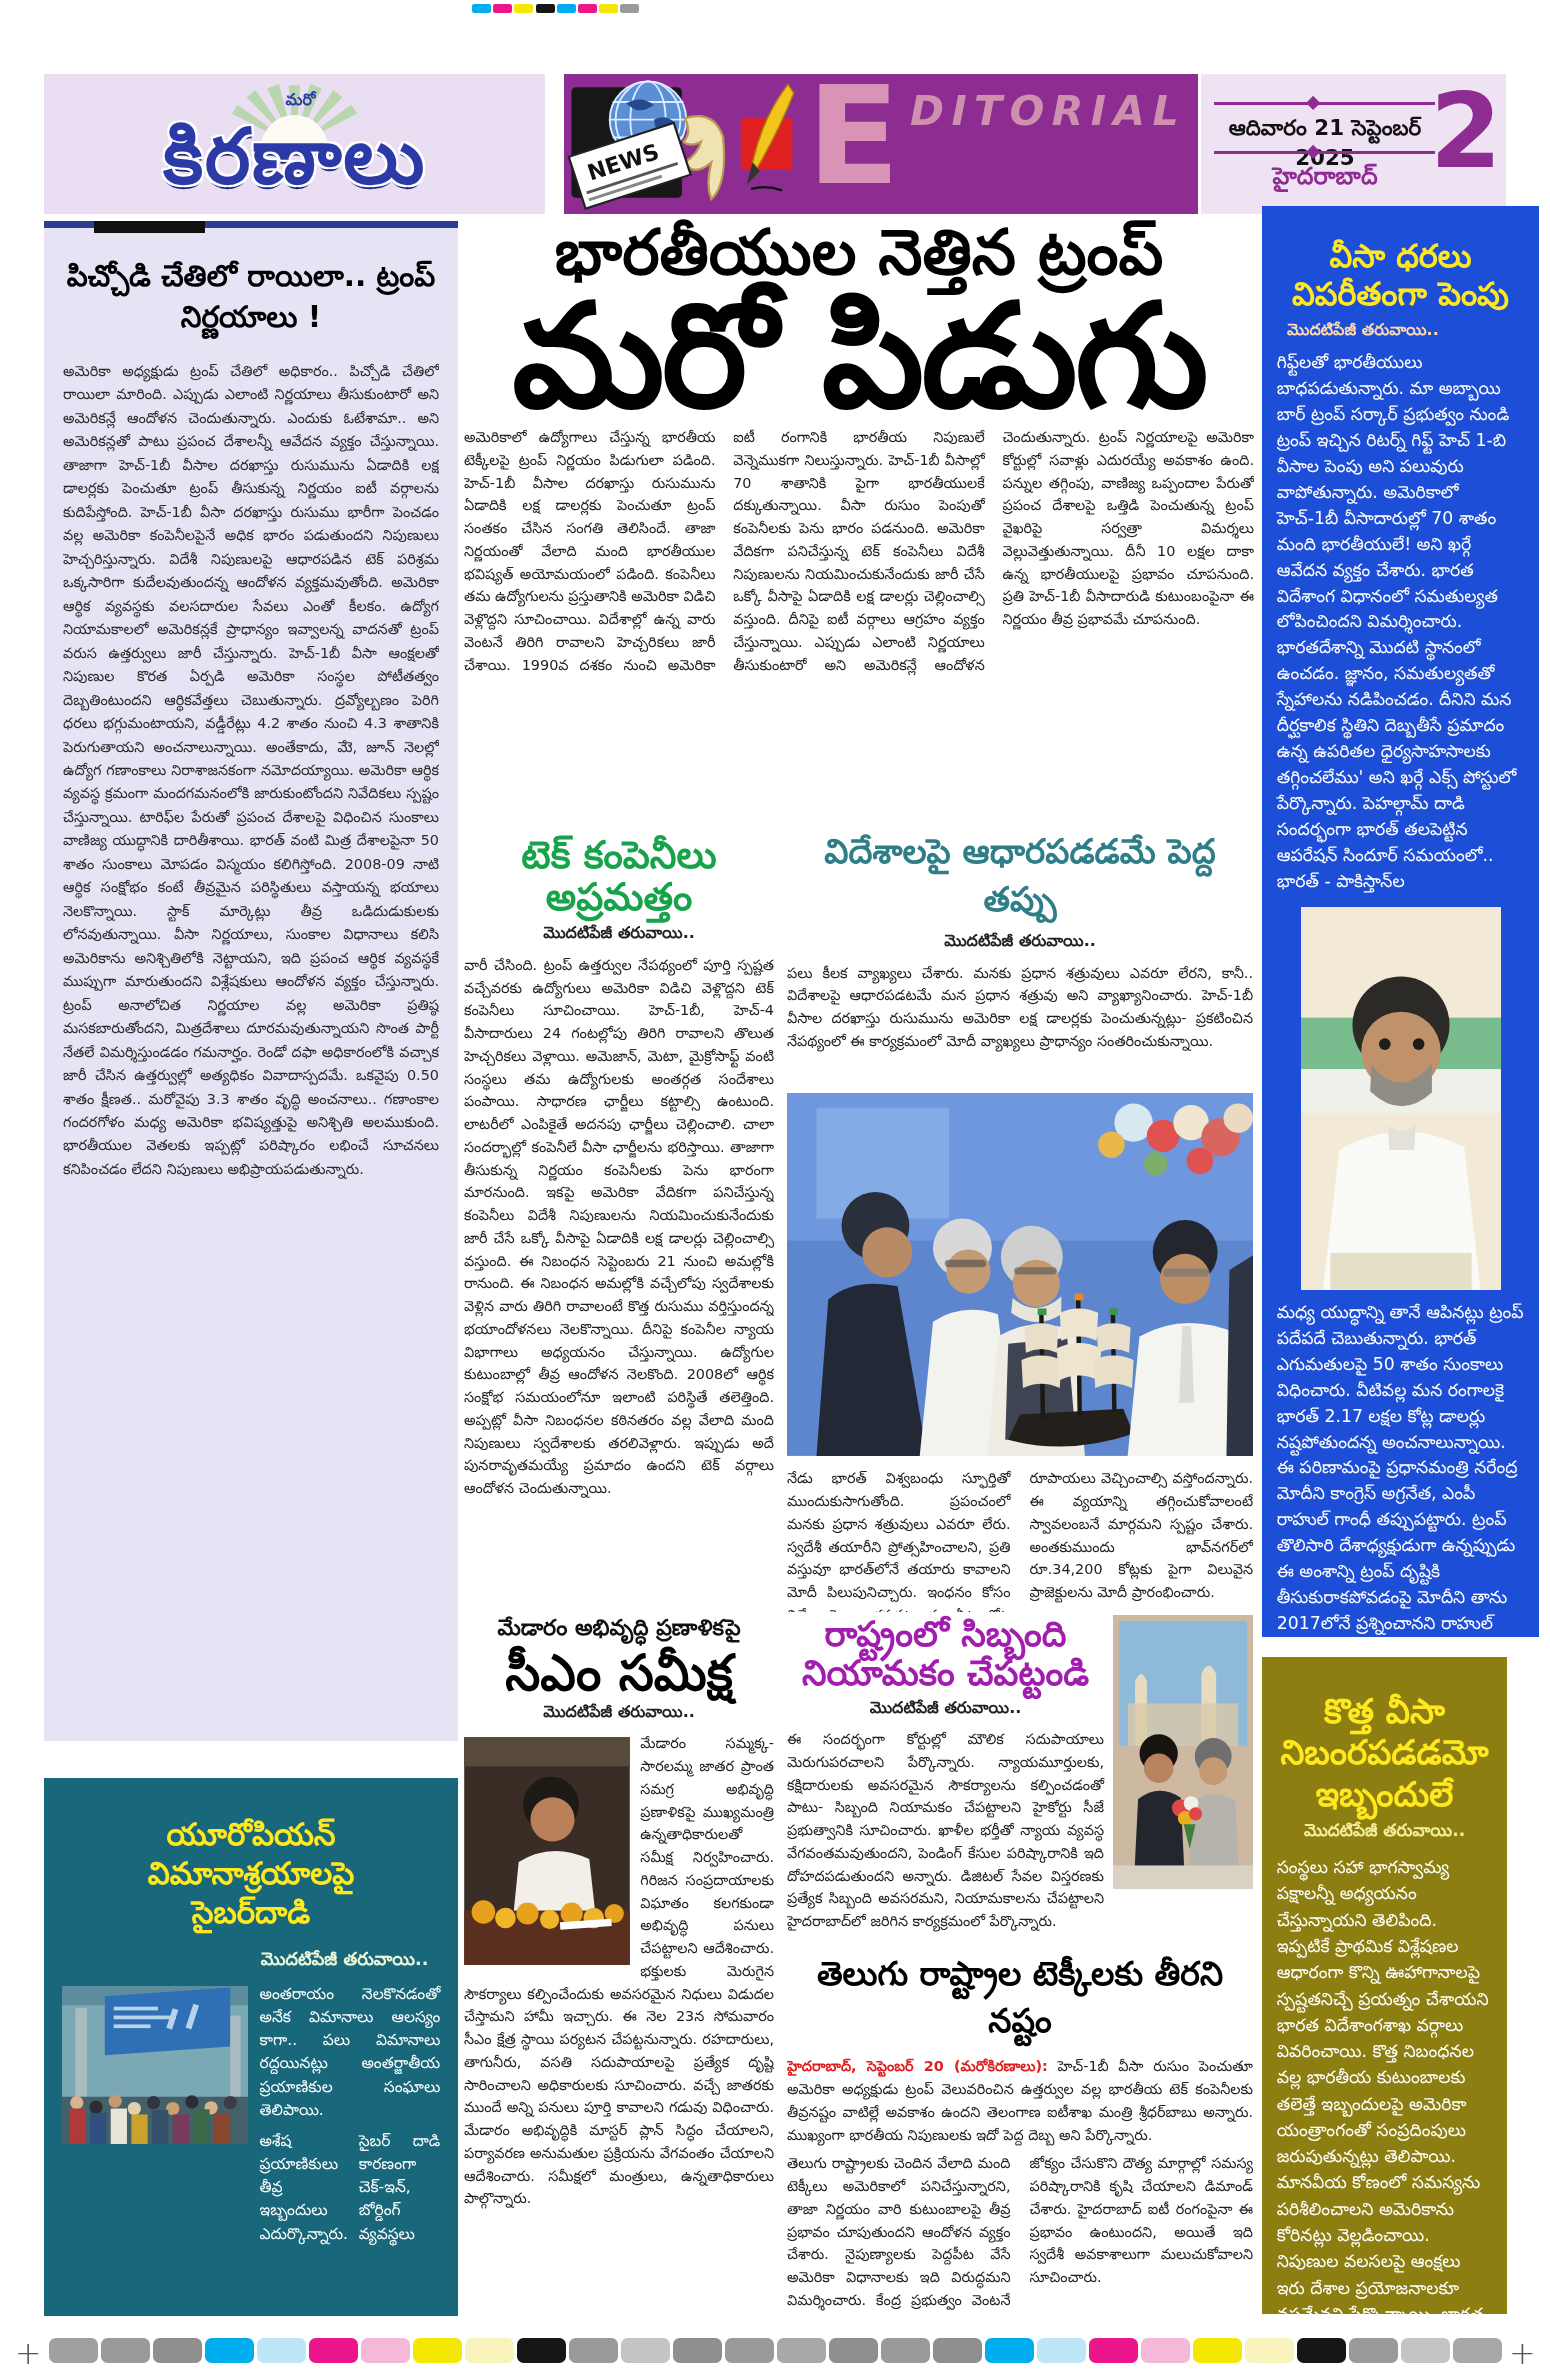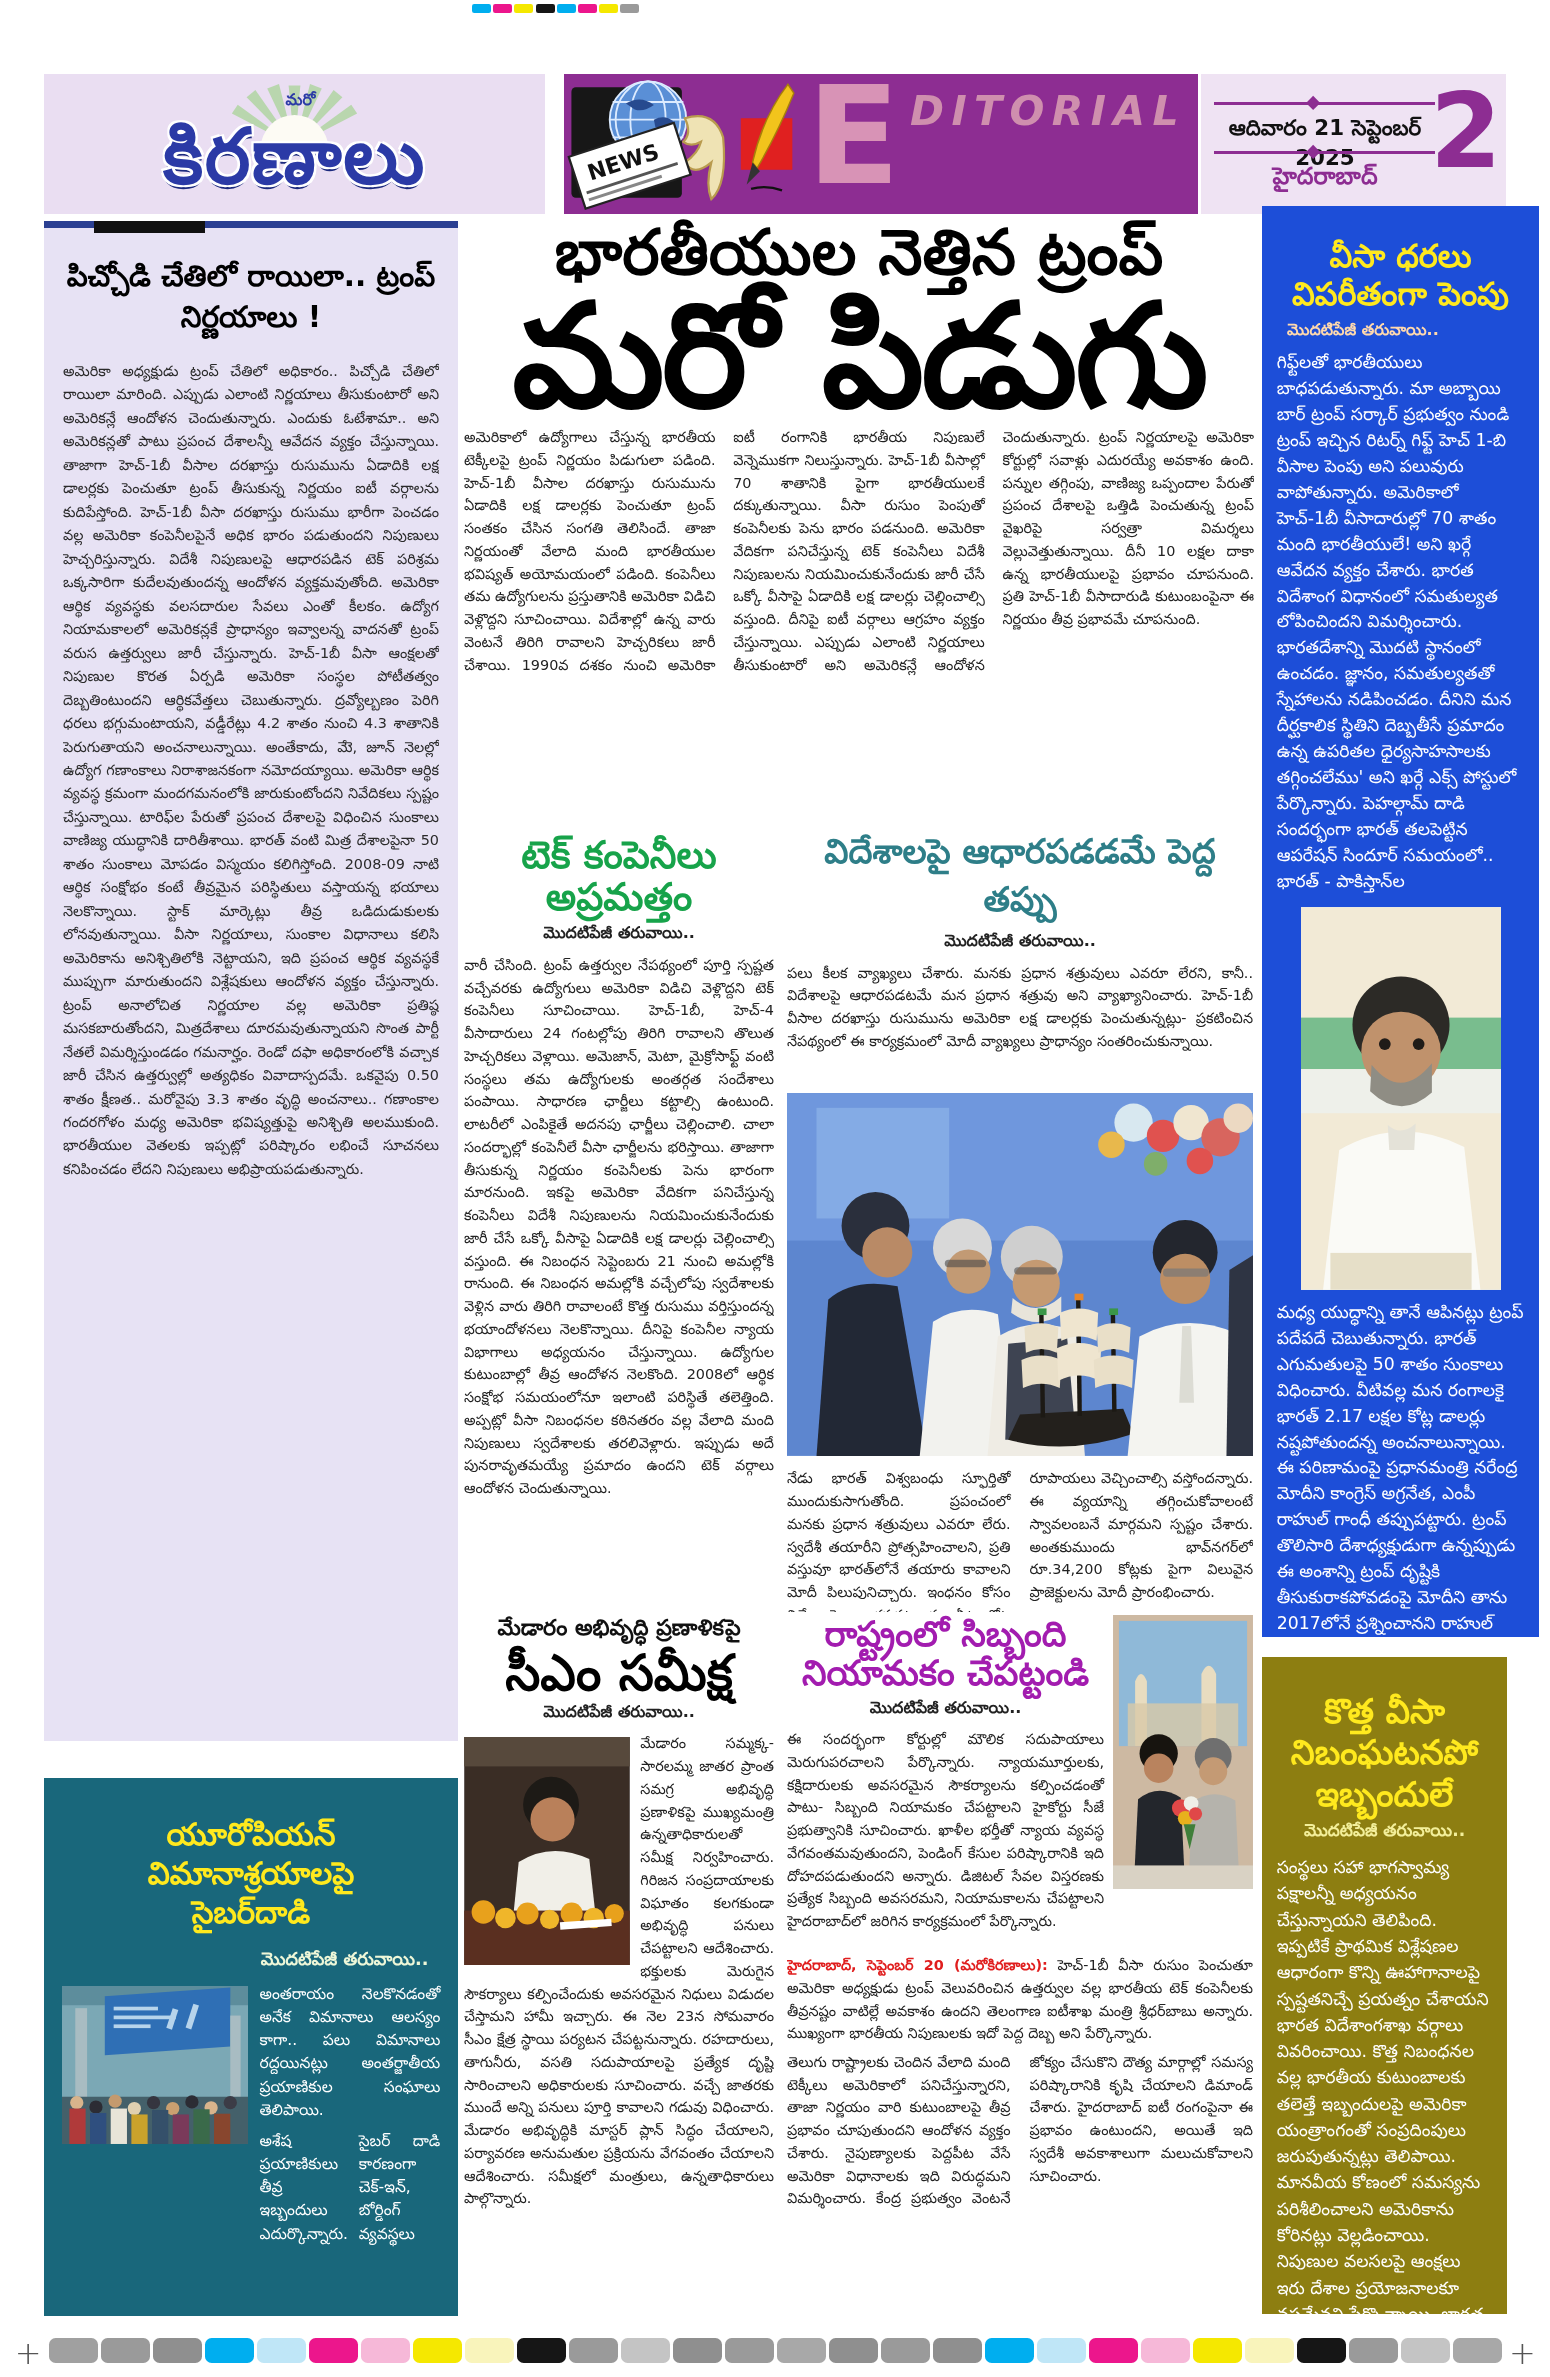--- a/index.html
+++ b/index.html
@@ -297,20 +297,21 @@
         <path d="M96 284 L104 318 L112 284 Z" fill="#3f7f3a"></path>
       </g>
       <rect x="0" y="340" width="190" height="32" fill="#d9d2c4"></rect>
     </svg>
     <h2><span>రాష్ట్రంలో సిబ్బంది</span><br><span>నియామకం చేపట్టండి</span></h2>
     <div class="cont">మొదటిపేజీ తరువాయి..</div>
     <div class="bd bodytxt just">ఈ సందర్భంగా కోర్టుల్లో మౌలిక సదుపాయాలు మెరుగుపరచాలని పేర్కొన్నారు. న్యాయమూర్తులకు, కక్షిదారులకు అవసరమైన సౌకర్యాలను కల్పించడంతో పాటు- సిబ్బంది నియామకం చేపట్టాలని హైకోర్టు సీజే ప్రభుత్వానికి సూచించారు. ఖాళీల భర్తీతో న్యాయ వ్యవస్థ వేగవంతమవుతుందని, పెండింగ్ కేసుల పరిష్కారానికి ఇది దోహదపడుతుందని అన్నారు. డిజిటల్ సేవల విస్తరణకు ప్రత్యేక సిబ్బంది అవసరమని, నియామకాలను చేపట్టాలని హైదరాబాద్‌లో జరిగిన కార్యక్రమంలో పేర్కొన్నారు.</div>
   </div>
 
   <div class="abs techies">
+    <h2>తెలుగు రాష్ట్రాల టెక్కీలకు తీరని నష్టం</h2>
     <div class="bodytxt just"><span class="dl">హైదరాబాద్, సెప్టెంబర్ 20 (మరోకిరణాలు):</span><span> హెచ్-1బీ వీసా రుసుం పెంచుతూ అమెరికా అధ్యక్షుడు ట్రంప్ వెలువరించిన ఉత్తర్వుల వల్ల భారతీయ టెక్ కంపెనీలకు తీవ్రనష్టం వాటిల్లే అవకాశం ఉందని తెలంగాణ ఐటీశాఖ మంత్రి శ్రీధర్‌బాబు అన్నారు. ముఖ్యంగా భారతీయ నిపుణులకు ఇదో పెద్ద దెబ్బ అని పేర్కొన్నారు.</span></div>
     <div class="cols bodytxt just">తెలుగు రాష్ట్రాలకు చెందిన వేలాది మంది టెక్కీలు అమెరికాలో పనిచేస్తున్నారని, తాజా నిర్ణయం వారి కుటుంబాలపై తీవ్ర ప్రభావం చూపుతుందని ఆందోళన వ్యక్తం చేశారు. నైపుణ్యాలకు పెద్దపీట వేసే అమెరికా విధానాలకు ఇది విరుద్ధమని విమర్శించారు. కేంద్ర ప్రభుత్వం వెంటనే జోక్యం చేసుకొని దౌత్య మార్గాల్లో సమస్య పరిష్కారానికి కృషి చేయాలని డిమాండ్ చేశారు. హైదరాబాద్ ఐటీ రంగంపైనా ఈ ప్రభావం ఉంటుందని, అయితే ఇది స్వదేశీ అవకాశాలుగా మలుచుకోవాలని సూచించారు.</div>
   </div>
 
   <div class="abs orange">
     <h2><span>వీసా ధరలు</span><br><span>విపరీతంగా పెంపు</span></h2>
     <div class="cont">మొదటిపేజీ తరువాయి..</div>
     <div class="bd">గిఫ్ట్‌లతో భారతీయులు బాధపడుతున్నారు. మా అబ్బాయి బార్ ట్రంప్ సర్కార్ ప్రభుత్వం నుండి ట్రంప్ ఇచ్చిన రిటర్న్ గిఫ్ట్ హెచ్ 1-బి వీసాల పెంపు అని పలువురు వాపోతున్నారు. అమెరికాలో హెచ్-1బీ వీసాదారుల్లో 70 శాతం మంది భారతీయులే! అని ఖర్గే ఆవేదన వ్యక్తం చేశారు. భారత విదేశాంగ విధానంలో సమతుల్యత లోపించిందని విమర్శించారు. భారతదేశాన్ని మొదటి స్థానంలో ఉంచడం. జ్ఞానం, సమతుల్యతతో స్నేహాలను నడిపించడం. దీనిని మన దీర్ఘకాలిక స్థితిని దెబ్బతీసే ప్రమాదం ఉన్న ఉపరితల ధైర్యసాహసాలకు తగ్గించలేము' అని ఖర్గే ఎక్స్ పోస్టులో పేర్కొన్నారు. పెహల్గామ్ దాడి సందర్భంగా భారత్ తలపెట్టిన ఆపరేషన్ సిందూర్ సమయంలో.. భారత్ - పాకిస్తాన్‌ల</div>
     <svg class="ph photo-frame" width="200" height="383" viewBox="0 0 272 520">
       <rect width="272" height="520" fill="#f2ead6"></rect>
@@ -322,21 +323,21 @@
       <circle cx="114" cy="186" r="8" fill="#201c18"></circle>
         <circle cx="160" cy="186" r="8" fill="#201c18"></circle>
       <path d="M30 520 L52 330 Q136 282 222 326 L244 520 Z" fill="#fafaf6"></path>
       <path d="M118 296 Q136 312 156 294 L154 330 L120 330 Z" fill="#e4e2d8"></path>
       <rect x="40" y="470" width="192" height="50" fill="#e6dfc8"></rect>
     </svg>
     <div class="bd">మధ్య యుద్ధాన్ని తానే ఆపినట్లు ట్రంప్ పదేపదే చెబుతున్నారు. భారత్ ఎగుమతులపై 50 శాతం సుంకాలు విధించారు. వీటివల్ల మన రంగాలకై భారత్ 2.17 లక్షల కోట్ల డాలర్లు నష్టపోతుందన్న అంచనాలున్నాయి. ఈ పరిణామంపై ప్రధానమంత్రి నరేంద్ర మోదీని కాంగ్రెస్ అగ్రనేత, ఎంపీ రాహుల్ గాంధీ తప్పుపట్టారు. ట్రంప్ తొలిసారి దేశాధ్యక్షుడుగా ఉన్నప్పుడు ఈ అంశాన్ని ట్రంప్ దృష్టికి తీసుకురాకపోవడంపై మోదీని తాను 2017లోనే ప్రశ్నించానని రాహుల్ గుర్తుచేశారు.</div>
   </div>
 
   <div class="abs olive">
-    <h2><span>కొత్త వీసా</span><br><span>నిబంఘటనపో</span><br><span>ఇబ్బందులే</span></h2>
+    <h2><span>కొత్త వీసా</span><br><span>నిబంరపడడమో</span><br><span>ఇబ్బందులే</span></h2>
     <div class="cont">మొదటిపేజీ తరువాయి..</div>
     <div class="bd">సంస్థలు సహా భాగస్వామ్య పక్షాలన్నీ అధ్యయనం చేస్తున్నాయని తెలిపింది. ఇప్పటికే ప్రాథమిక విశ్లేషణల ఆధారంగా కొన్ని ఊహాగానాలపై స్పష్టతనిచ్చే ప్రయత్నం చేశాయని భారత విదేశాంగశాఖ వర్గాలు వివరించాయి. కొత్త నిబంధనల వల్ల భారతీయ కుటుంబాలకు తలెత్తే ఇబ్బందులపై అమెరికా యంత్రాంగంతో సంప్రదింపులు జరుపుతున్నట్లు తెలిపాయి. మానవీయ కోణంలో సమస్యను పరిశీలించాలని అమెరికాను కోరినట్లు వెల్లడించాయి. నిపుణుల వలసలపై ఆంక్షలు ఇరు దేశాల ప్రయోజనాలకూ నష్టమేనని పేర్కొన్నాయి. భారత ప్రజల నైపుణ్యాలే ఇరు దేశాల భాగస్వామ్యానికి బలమని, సాంకేతిక రంగ సహకారం కొనసాగాలని విదేశాంగశాఖ స్పష్టం చేసింది.</div>
   </div>
 
   <div class="abs teal">
     <h2><span>యూరోపియన్ విమానాశ్రయాలపై</span><br><span>సైబర్‌దాడి</span></h2>
     <div class="cont">మొదటిపేజీ తరువాయి..</div>
     <div class="wrap">
       <svg class="ph photo-frame" width="186" height="158" viewBox="0 0 252 214">
         <rect width="252" height="214" fill="#7ba8b5"></rect>

